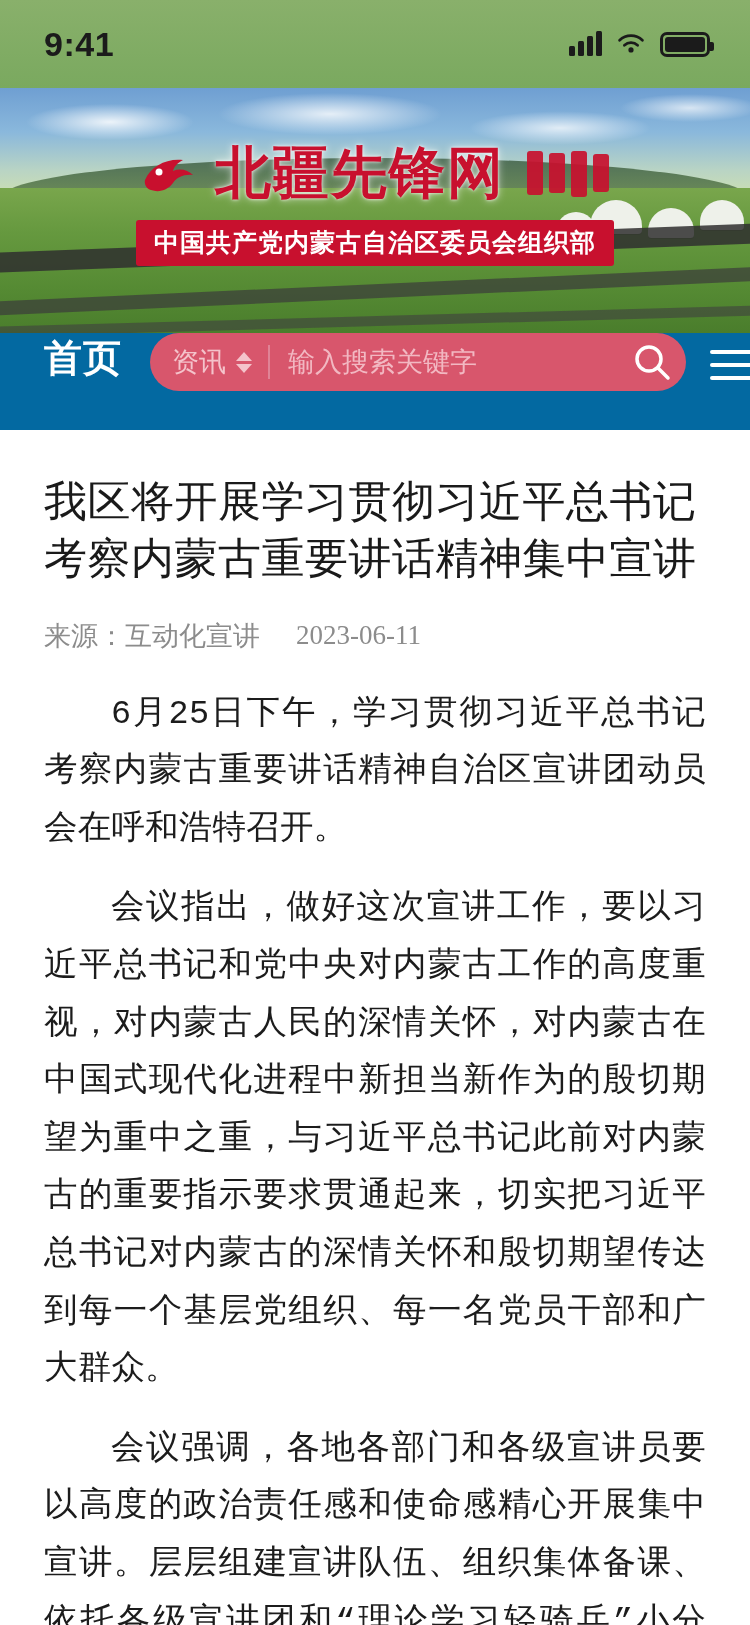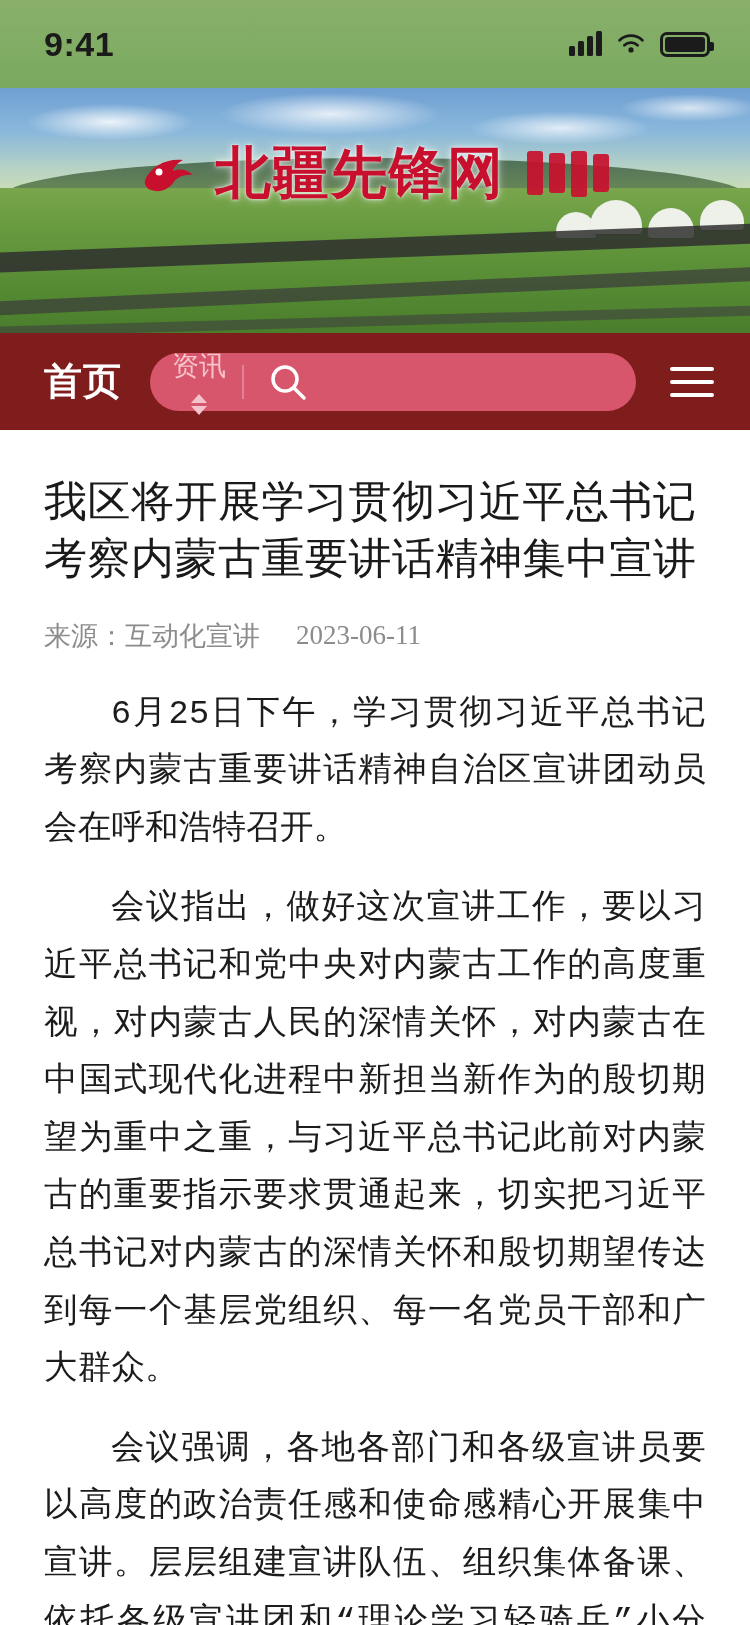--- a/index.html
+++ b/index.html
@@ -209,23 +209,23 @@
     font-weight: 700;
     letter-spacing: 1px;
     padding: 6px 18px 7px;
     border-radius: 3px;
     white-space: nowrap;
   }
 
   
   .navbar {
     height: 97px;
-    background: #7f1d1d;
-    display: flex;
-    align-items: center;
+    background: #0369a1;
+    display: flex;
+    align-items: flex-start;
     padding: 0 26px 0 44px;
     box-sizing: border-box;
     gap: 18px;
   }
   .nav-home {
     color: #fff;
     font-size: 38px;
     font-weight: 700;
     font-family: "Liberation Serif", serif;
     white-space: nowrap;
@@ -243,21 +243,20 @@
     margin-left: 10px;
   }
   .cat-select {
     display: flex;
     align-items: center;
     gap: 10px;
     color: #f4c3cb;
     font-size: 27px;
     font-family: "Liberation Serif", serif;
     white-space: nowrap;
-    flex-direction: column;
   }
   .cat-arrows {
     display: flex;
     flex-direction: column;
     gap: 3px;
     line-height: 0;
   }
   .cat-arrows .up, .cat-arrows .down {
     width: 0; height: 0;
     border-left: 8px solid transparent;
@@ -387,34 +386,36 @@
           </svg>
         </span>
         <span class="logo-title">北疆先锋网</span>
         <span class="logo-mongolian">
           <span></span>
             <span></span>
             <span></span>
             <span></span>
         </span>
       </div>
+      <div class="logo-sub">中国共产党内蒙古自治区委员会组织部</div>
     </div>
   </div>
 
   <div class="navbar">
     <div class="nav-home">首页</div>
     <div class="search-box">
       <div class="cat-select">
         <span>资讯</span>
         <span class="cat-arrows">
           <span class="up"></span>
           <span class="down"></span>
         </span>
       </div>
       <div class="search-divider"></div>
+      <input class="search-input" type="text" placeholder="输入搜索关键字" style="">
       <button class="search-btn">
         <svg width="42" height="42" viewBox="0 0 42 42">
           <circle cx="18" cy="18" r="12" stroke="#ffffff" stroke-width="3.5" fill="none"></circle>
           <line x1="27" y1="27" x2="37" y2="37" stroke="#ffffff" stroke-width="3.5" stroke-linecap="round"></line>
         </svg>
       </button>
     </div>
     <div class="menu-btn">
       <i></i>
         <i></i>

